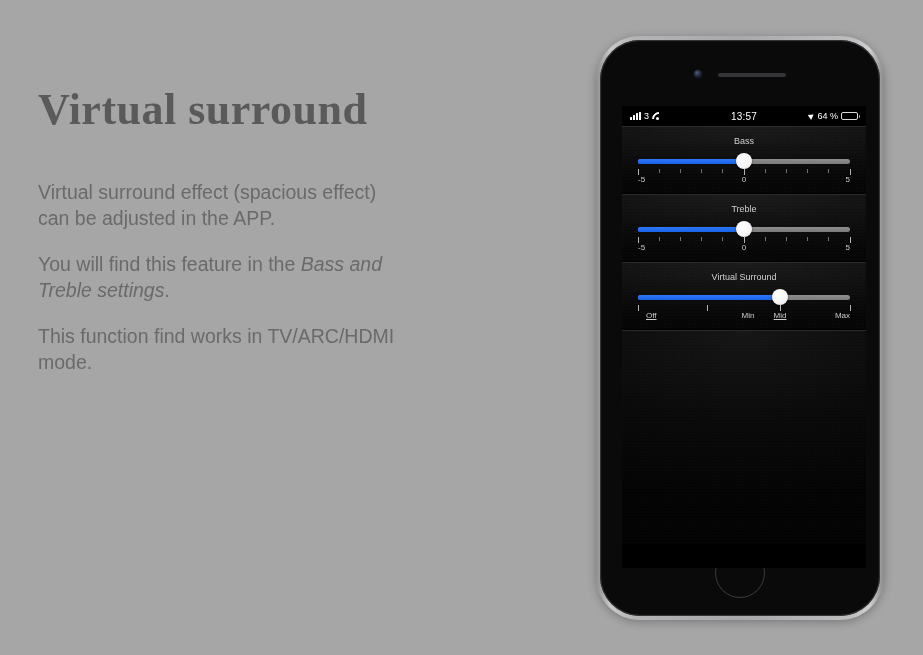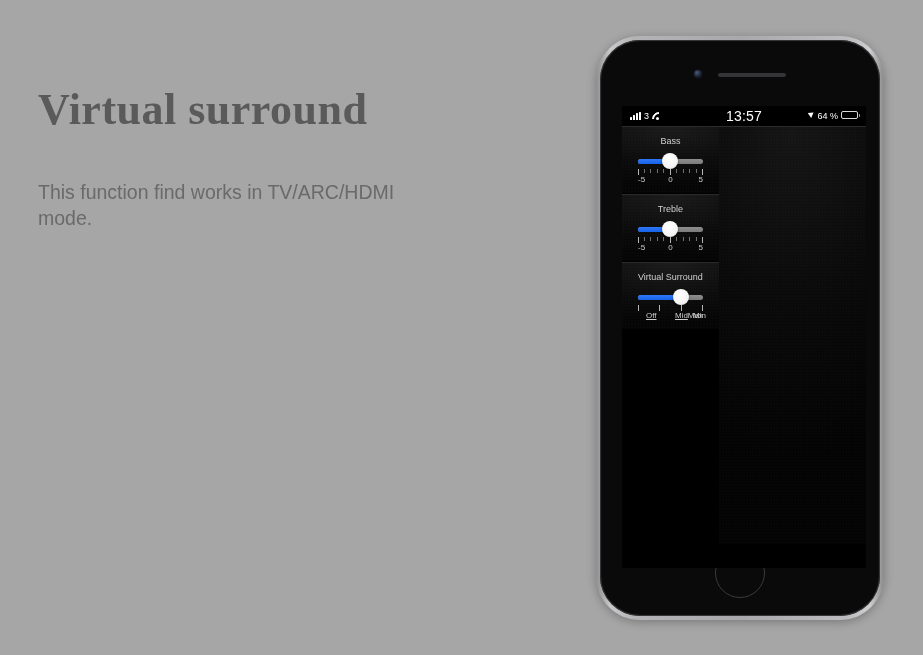--- a/index.html
+++ b/index.html
@@ -85,22 +85,22 @@
   .statusbar {
     height:20px;
     background:#000;
     display:flex; align-items:center;
     padding:0 8px;
     color:#fff;
     font-size:9px;
     position:relative;
   }
   .sb-left { display:flex; align-items:center; gap:3px; }
-  .sb-right { display:flex; gap:3px; position:absolute; right:8px; }
-  .sb-center { position:absolute; left:0; right:0; text-align:center; font-size:14px; letter-spacing:0.2px; }
+  .sb-right { display:flex; align-items:center; gap:3px; position:absolute; right:8px; }
+  .sb-center { position:absolute; left:0; right:0; text-align:center; font-size:10px; letter-spacing:0.2px; }
   .bars { display:flex; align-items:flex-end; gap:1px; height:8px; }
   .bars i { display:block; width:2px; background:#fff; border-radius:0.5px; }
   .bars i:nth-child(1){ height:3px; }
   .bars i:nth-child(2){ height:5px; }
   .bars i:nth-child(3){ height:7px; }
   .bars i:nth-child(4){ height:8px; background:#fff; }
   .carrier-num { font-size:9px; }
   .wifi { position:relative; width:10px; height:8px; }
   .wifi::before {
     content:""; position:absolute; left:0; top:0;
@@ -211,28 +211,32 @@
     flex:1;
     position:relative;
     border-top:1px solid #2b2b2b;
   }
   .filler::before {
     content:""; position:absolute; inset:0;
     background-image:
       radial-gradient(circle at 1px 1px, rgba(255,255,255,0.035) 0.5px, transparent 0.8px);
     background-size:3px 3px;
   }
-  .screen-body { display:flex; flex-direction:row; height:calc(100% - 44px); }
+  .screen-body { display:flex; flex-direction:column; height:calc(100% - 44px); }
 </style>
 </head>
 <body>
 
 <div class="left-col">
   <div class="page-title">Virtual surround</div>
   <div class="body-block">
+    <p class="para">Virtual surround effect (spacious effect) can be adjusted in the APP.</p>
+    <p class="para">
+      <span>You will find this feature in the </span><span class="ital">Bass and Treble settings</span><span>.</span>
+    </p>
     <p class="para">This function find works in TV/ARC/HDMI mode.</p>
   </div>
 </div>
 
 <div class="phone">
   <div class="phone-inner">
 
     <div class="phone-top">
       <span class="camera"></span>
       <span class="speaker"></span>

